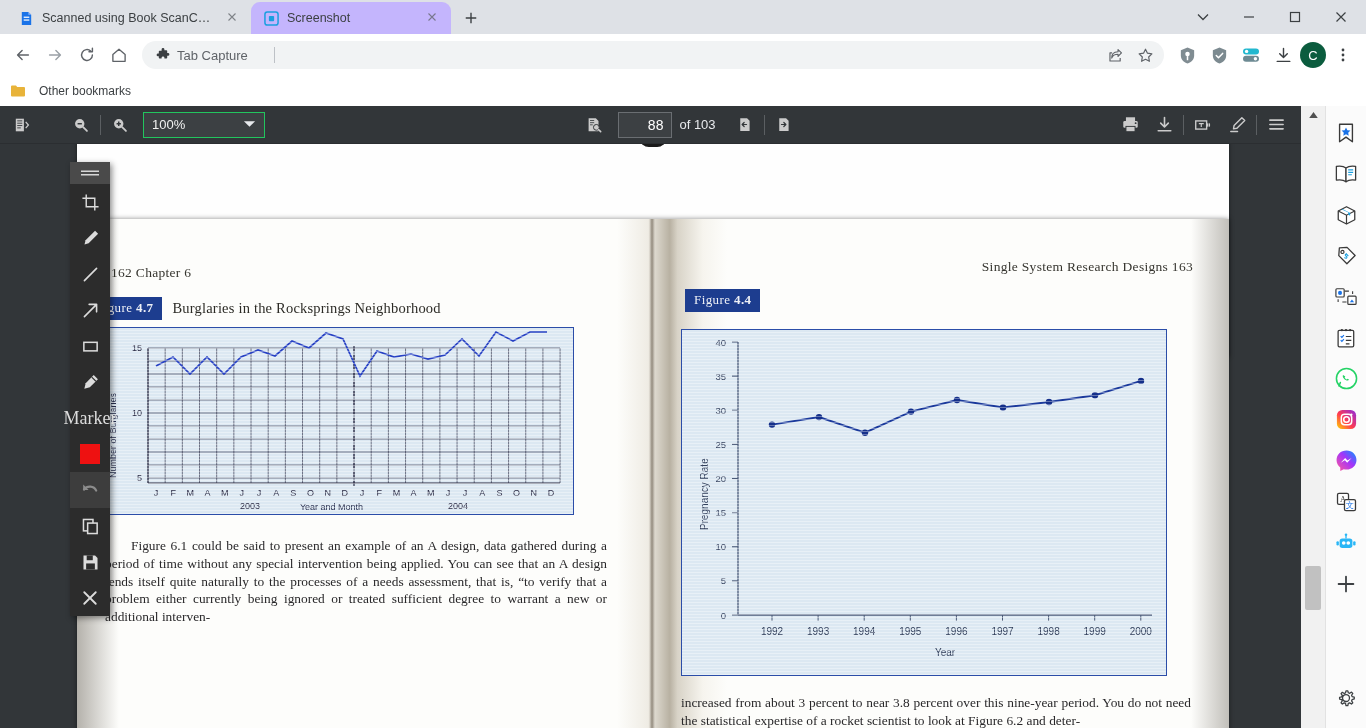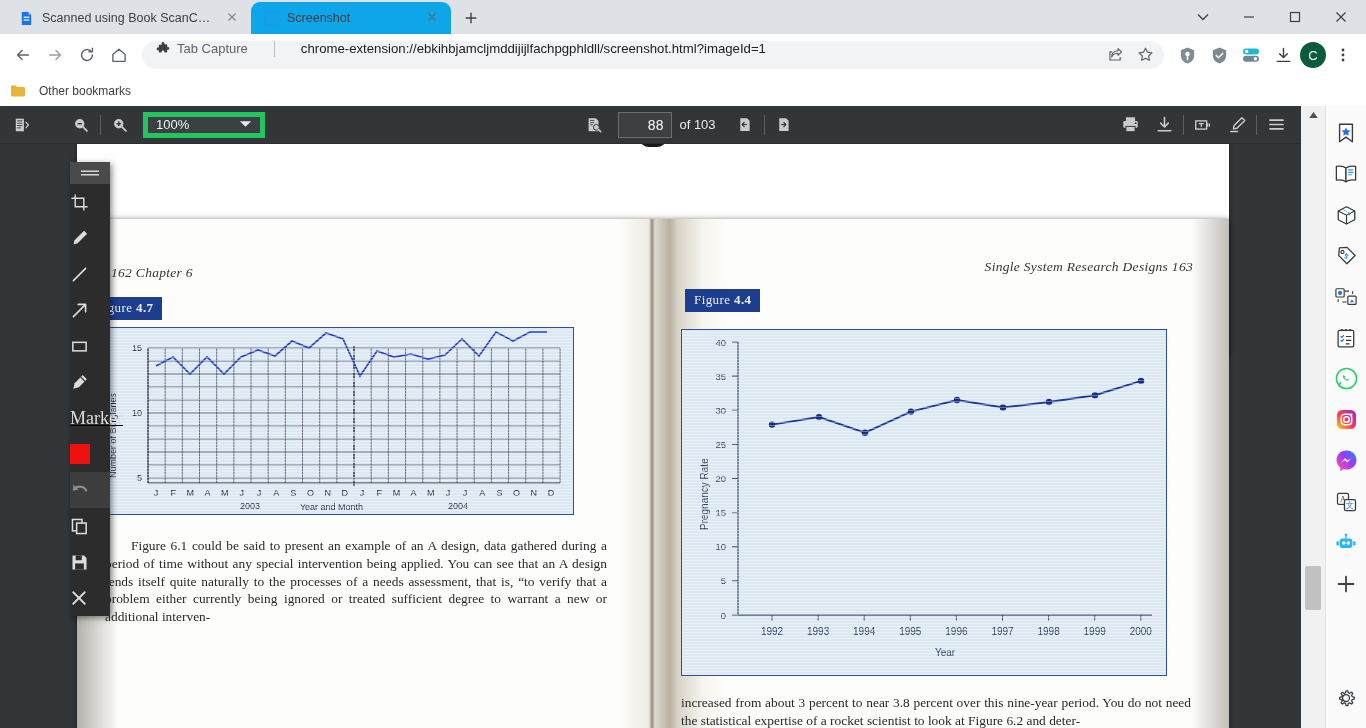--- a/index.html
+++ b/index.html
@@ -15,34 +15,34 @@
     height: 34px; background: #dee1e6; display: flex; align-items: flex-end;
     padding-left: 6px; position: relative;
   }
   .tab {
     height: 32px; display: flex; align-items: center; gap: 8px;
     padding: 0 10px 0 12px; border-radius: 9px 9px 0 0;
     font-size: 12px; color: #3c4043; min-width: 200px; max-width: 245px;
     position: relative;
   }
   .tab.inactive { background: #dee1e6; color: #3c4043; }
-  .tab.active { background: #0ea5e9; }
+  .tab.active { background: #c4b5fd; }
   .tab-title { flex: 1; white-space: nowrap; overflow: hidden; text-overflow: ellipsis; font-size: 12.5px; }
   .tab-fav { width: 16px; height: 16px; flex-shrink: 0; display:flex; align-items:center; justify-content:center;}
   .tab-close { width: 16px; height: 16px; flex-shrink: 0; opacity: .75; }
   .newtab { width: 28px; height: 28px; margin: 0 0 2px 6px; display: flex; align-items: center; justify-content: center; border-radius: 50%; }
   .tabstrip-right { margin-left: auto; display: flex; align-items: center; height: 34px; padding-right: 2px; }
   .winbtn { width: 46px; height: 32px; display: flex; align-items: center; justify-content: center; }
 
   
   .navbar { height: 42px; background: #ffffff; display: flex; align-items: center; padding: 0 8px; gap: 2px; }
   .navbtn { width: 30px; height: 30px; display: flex; align-items: center; justify-content: center; border-radius: 50%; flex-shrink: 0; }
   .omnibox {
     flex: 1; height: 28px; background: #f1f3f4; border-radius: 14px;
-    display: flex; align-items: flex-start; padding: 0 6px 0 14px; margin: 0 6px; gap: 16px;
+    display: flex; align-items: center; padding: 0 6px 0 14px; margin: 0 6px; gap: 16px;
     font-size: 13px; color: #202124; overflow: hidden;
   }
   .omni-ext { display: flex; align-items: center; gap: 7px; flex-shrink: 0; }
   .omni-sep { width: 1px; height: 16px; background: #bdc1c6; margin: 0 10px; flex-shrink: 0; }
   .omni-url { white-space: nowrap; overflow: hidden; text-overflow: ellipsis; flex: 1; color: #202124; font-size: 13.2px; }
   .omni-actions { display: flex; align-items: center; gap: 4px; margin-left: auto; flex-shrink: 0; }
   .omni-actions .navbtn { width: 26px; height: 26px; }
   .profile { width: 26px; height: 26px; border-radius: 50%; background: #0b5c3e; color: #fff;
              font-size: 13px; display: flex; align-items: center; justify-content: center; flex-shrink: 0; }
 
@@ -54,21 +54,21 @@
   .viewer { position: relative; height: calc(728px - 34px - 42px - 30px); background: #323639; display: flex; }
   .pdf-area { flex: 1; position: relative; overflow: hidden; }
   .pdf-toolbar {
     height: 38px; background: #323639; display: flex; align-items: center;
     color: #f1f1f1; font-size: 13px; position: relative; z-index: 6;
     border-bottom: 1px solid #2b2e31;
   }
   .tb-btn { width: 34px; height: 30px; display: flex; align-items: center; justify-content: center; opacity: .92; }
   .tb-sep { width: 1px; height: 20px; background: #5b5f62; margin: 0 2px; }
   .zoom-select {
-    width: 122px; height: 26px; background: #3c4043; border: 5px solid #22c55e;
+    width: 122px; height: 26px; background: #3c4043; border: 1px solid #22c55e;
     display: flex; align-items: center; justify-content: space-between;
     padding: 0 8px; font-size: 13px; color: #f1f1f1; margin-left: 6px;
   }
   .tb-spacer { flex: 1; }
   .pagebox {
     width: 54px; height: 26px; background: #3c4043; border: 1px solid #6a6e72;
     color: #fff; font-size: 14px; display: flex; align-items: center;
     justify-content: flex-end; padding-right: 8px; margin: 0 7px;
   }
   .pageof { font-size: 13px; color: #e8eaed; }
@@ -99,21 +99,21 @@
     background: linear-gradient(90deg, rgba(60,50,40,0) 0%, rgba(80,68,52,.55) 50%, rgba(60,50,40,0) 100%); }
   .page-shadow-l { position:absolute; left:0; top:0; width:42px; height:100%;
     background: linear-gradient(90deg, rgba(120,115,105,.55), rgba(255,255,255,0)); }
   .page-shadow-r { position:absolute; right:0; top:0; width:38px; height:100%;
     background: linear-gradient(270deg, rgba(120,115,105,.45), rgba(255,255,255,0)); }
 
   .bookpage { position: absolute; top: 0; height: 100%; }
   .page-left { left: 0; width: 560px; }
   .page-right { left: 600px; width: 552px; }
 
-  .running-head { font-size: 13.5px; letter-spacing: .3px; color: #36352f; white-space: nowrap; font-style: italic; }
+  .running-head { font-size: 13.5px; letter-spacing: .3px; color: #36352f; white-space: nowrap; }
   .fig-tag {
     display: inline-block; background: #1d3d8f; color: #eef0f6; font-size: 13px;
     padding: 3px 9px 4px; letter-spacing: .4px; vertical-align: middle;
   }
   .fig-tag b { font-weight: bold; }
   .fig-title { font-size: 14.5px; color: #2c2b26; letter-spacing: .2px; line-height: 1.18; }
 
   .figbox { background: #dce8f2; border: 1px solid #2b4da8; position: relative; }
   .figbox::after { content:''; position:absolute; inset:0;
     background: repeating-linear-gradient(0deg, rgba(255,255,255,.35) 0 1px, rgba(0,0,0,0) 1px 3px); pointer-events:none;}
@@ -121,21 +121,21 @@
   .bodytext { font-size: 13.4px; line-height: 1.33; color: #29282a; text-align: justify; }
   .bodytext .indent { display:block; text-indent: 26px; }
 
   
   .anno-toolbar {
     position: absolute; left: 70px; top: 18px; width: 40px;
     background: #2c2c2c; z-index: 30; display: flex; flex-direction: column;
     align-items: center; box-shadow: 2px 2px 6px rgba(0,0,0,.45);
   }
   .anno-grip { width: 100%; height: 22px; background: #4a4a4a; display: flex; align-items: center; justify-content: center; }
-  .anno-btn { width: 40px; height: 36px; display: flex; align-items: center; justify-content: flex-start; text-decoration: underline; }
+  .anno-btn { width: 40px; height: 36px; display: flex; align-items: center; justify-content: center; }
   .anno-btn.active-undo { background: #3d3d3d; }
   .swatch { width: 20px; height: 20px; background: #ee1111; }
 
   
   .pdf-scroll { width: 24px; background: #f1f1f1; position: relative; flex-shrink: 0; }
   .sc-arrow { position: absolute; left: 0; width: 24px; height: 18px; display:flex; align-items:center; justify-content:center; }
   .sc-arrow.up { top: 0; }
   .sc-thumb { position: absolute; left: 4px; width: 16px; background: #c1c1c1; border-radius: 2px; }
 
   
@@ -236,21 +236,20 @@
   </div>
 
   <div class="omnibox">
     <span class="omni-ext">
       <svg width="14" height="14" viewBox="0 0 16 16">
           <path d="M6.4 1.6a1.6 1.6 0 0 1 3.2 0v.9h2.3c.5 0 .9.4.9.9v2.3h.9a1.6 1.6 0 0 1 0 3.2h-.9v2.3c0 .5-.4.9-.9.9H9.6v-.9a1.6 1.6 0 0 0-3.2 0v.9H4.1a.9.9 0 0 1-.9-.9V9.5h-.9a1.6 1.6 0 0 1 0-3.2h.9V4a.9.9 0 0 1 .9-.9h2.3z" fill="#3c4043"></path>
         </svg>
       <span style="color:#5f6368;">Tab Capture</span>
     </span>
     <span class="omni-sep"></span>
-    <span class="omni-url">chrome-extension://ebkihbjamcljmddijijlfachpgphldll/screenshot.html?imageId=1</span>
     <span class="omni-actions">
       <span class="navbtn">
         <svg width="17" height="17" viewBox="0 0 20 20">
             <path d="M13 3l4 4-4 4V8.5C9 8.5 6.6 10 5.5 13 5.3 9 7 6 13 5.6z" fill="none" stroke="#5f6368" stroke-width="1.4" stroke-linejoin="round"></path>
             <path d="M6 7H3.5v9.5h12V13" fill="none" stroke="#5f6368" stroke-width="1.4" stroke-linejoin="round"></path>
           </svg>
       </span>
       <span class="navbtn">
         <svg width="17" height="17" viewBox="0 0 20 20">
             <path d="M10 2.6l2.3 4.7 5.2.8-3.8 3.6.9 5.1-4.6-2.4-4.6 2.4.9-5.1L2.5 8.1l5.2-.8z" fill="none" stroke="#5f6368" stroke-width="1.4" stroke-linejoin="round"></path>
@@ -421,20 +420,21 @@
         <div class="page-shadow-r"></div>
 
         <div class="bookpage page-left">
           <div class="running-head" style="position:absolute; left:34px; top:46px;">162     Chapter 6</div>
 
           <div style="position:absolute; left:10px; top:78px; width:530px; display:flex; align-items:flex-start; gap:10px;">
             <span class="fig-tag">
               <span>Figure</span>
               <b>4.7</b>
             </span>
+            <span class="fig-title" style="padding-top:3px;">Burglaries in the Rocksprings Neighborhood</span>
           </div>
 
           <div class="figbox" style="position:absolute; left:12px; top:108px; width:485px; height:188px;">
             <svg width="485" height="188" viewBox="0 0 485 188" style="position:absolute;left:0;top:0;">
 
               <text x="52" y="23" font-family="Liberation Sans, sans-serif" font-size="9" fill="#2a2a44" text-anchor="end">15</text>
               <text x="52" y="88" font-family="Liberation Sans, sans-serif" font-size="9" fill="#2a2a44" text-anchor="end">10</text>
               <text x="52" y="153" font-family="Liberation Sans, sans-serif" font-size="9" fill="#2a2a44" text-anchor="end">5</text>
               <text x="52" y="218" font-family="Liberation Sans, sans-serif" font-size="9" fill="#2a2a44" text-anchor="end">0</text>
               <text transform="translate(26,150) rotate(-90)" font-family="Liberation Sans, sans-serif" font-size="9" fill="#2a3050">Number of Burglaries</text>

